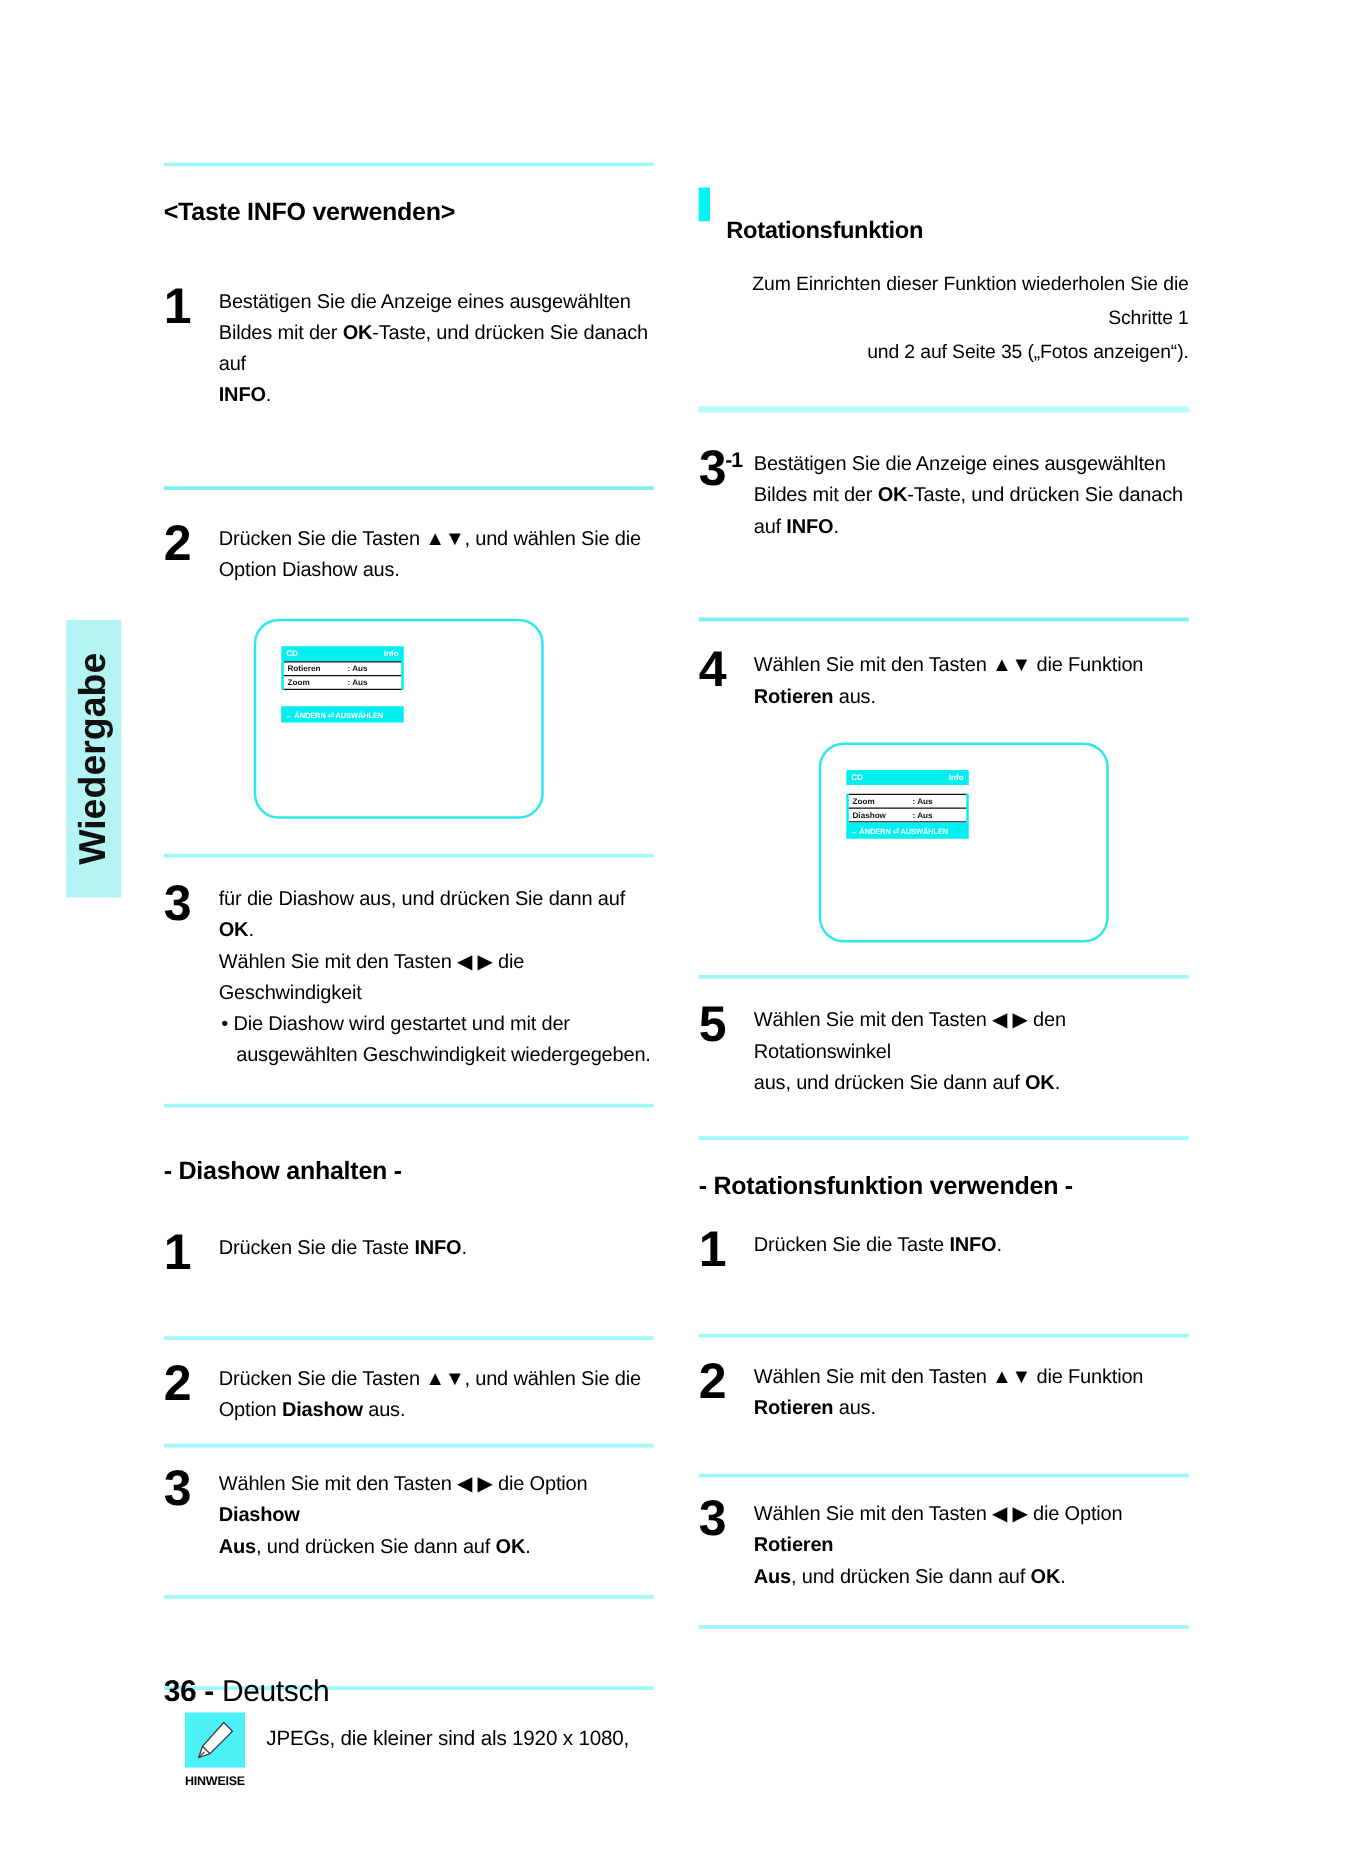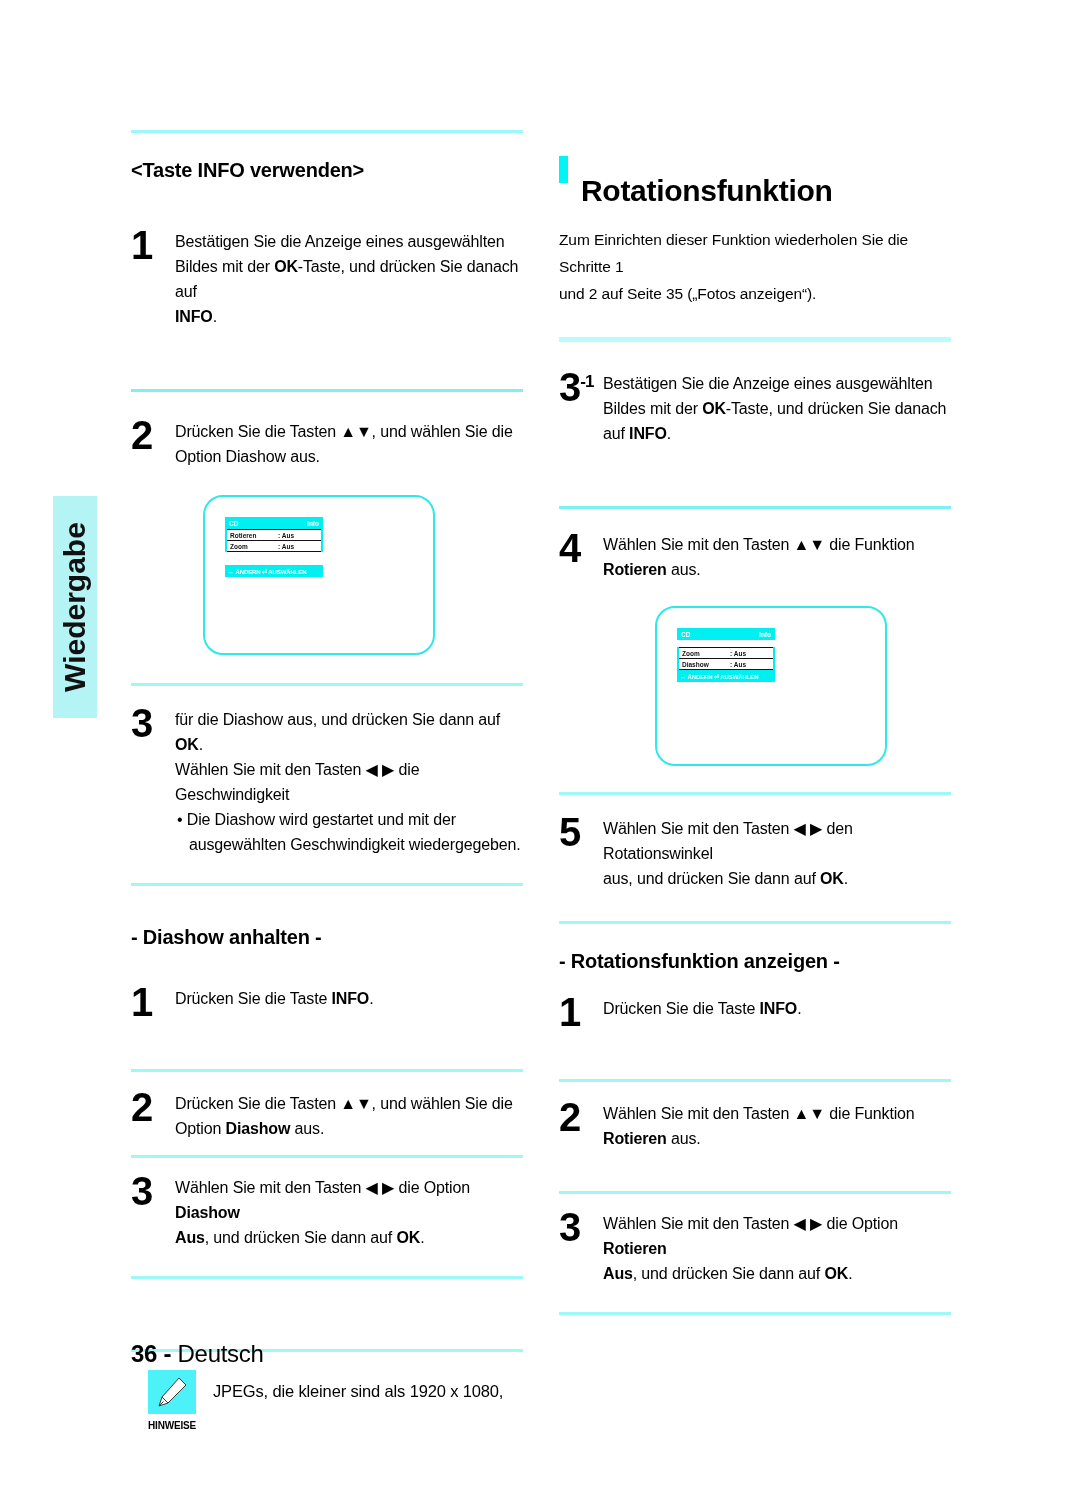--- a/index.html
+++ b/index.html
@@ -82,34 +82,35 @@
     align-items: center;
     gap: 13px;
   }
   .title-accent {
     width: 9px;
     height: 27px;
     background: #00f5f5;
     flex: 0 0 auto;
   }
   .section-title {
-    font-size: 30px;
+    font-size: 19px;
     font-weight: bold;
     letter-spacing: -0.3px;
     margin-top: 44px;
   }
   .sub-heading {
     font-size: 20px;
     font-weight: bold;
     letter-spacing: -0.2px;
   }
   .intro-text {
     font-size: 15.5px;
     line-height: 27px;
     letter-spacing: -0.1px;
+    text-align: right;
   }
 
   
   .step {
     display: flex;
     align-items: flex-start;
   }
   .step-num {
     font-size: 40px;
     font-weight: bold;
@@ -449,21 +450,21 @@
       <div class="step-body">
         <div>Wählen Sie mit den Tasten ◀ ▶ den Rotationswinkel</div>
         <div>aus, und drücken Sie dann auf <b>OK</b>.</div>
       </div>
     </div>
 
     <div class="sp30"></div>
     <div class="rule"></div>
     <div class="sp26"></div>
 
-    <div class="sub-heading">-  Rotationsfunktion anzeigen  -</div>
+    <div class="sub-heading">-  Rotationsfunktion verwenden  -</div>
     <div class="sp20"></div>
 
     <div class="step">
       <div class="step-num">1</div>
       <div class="step-body">
         <div>Drücken Sie die Taste <b>INFO</b>.</div>
       </div>
     </div>
 
     <div class="sp50"></div>

